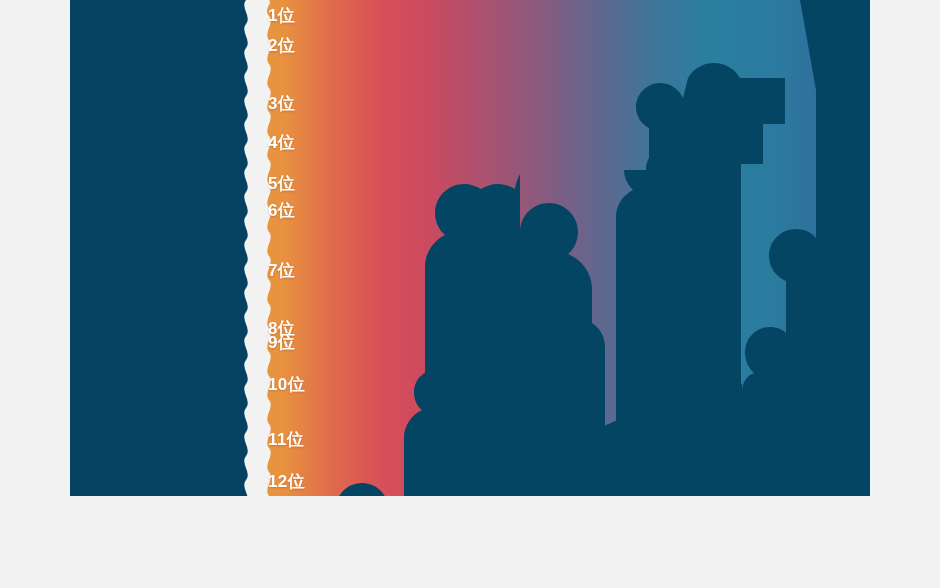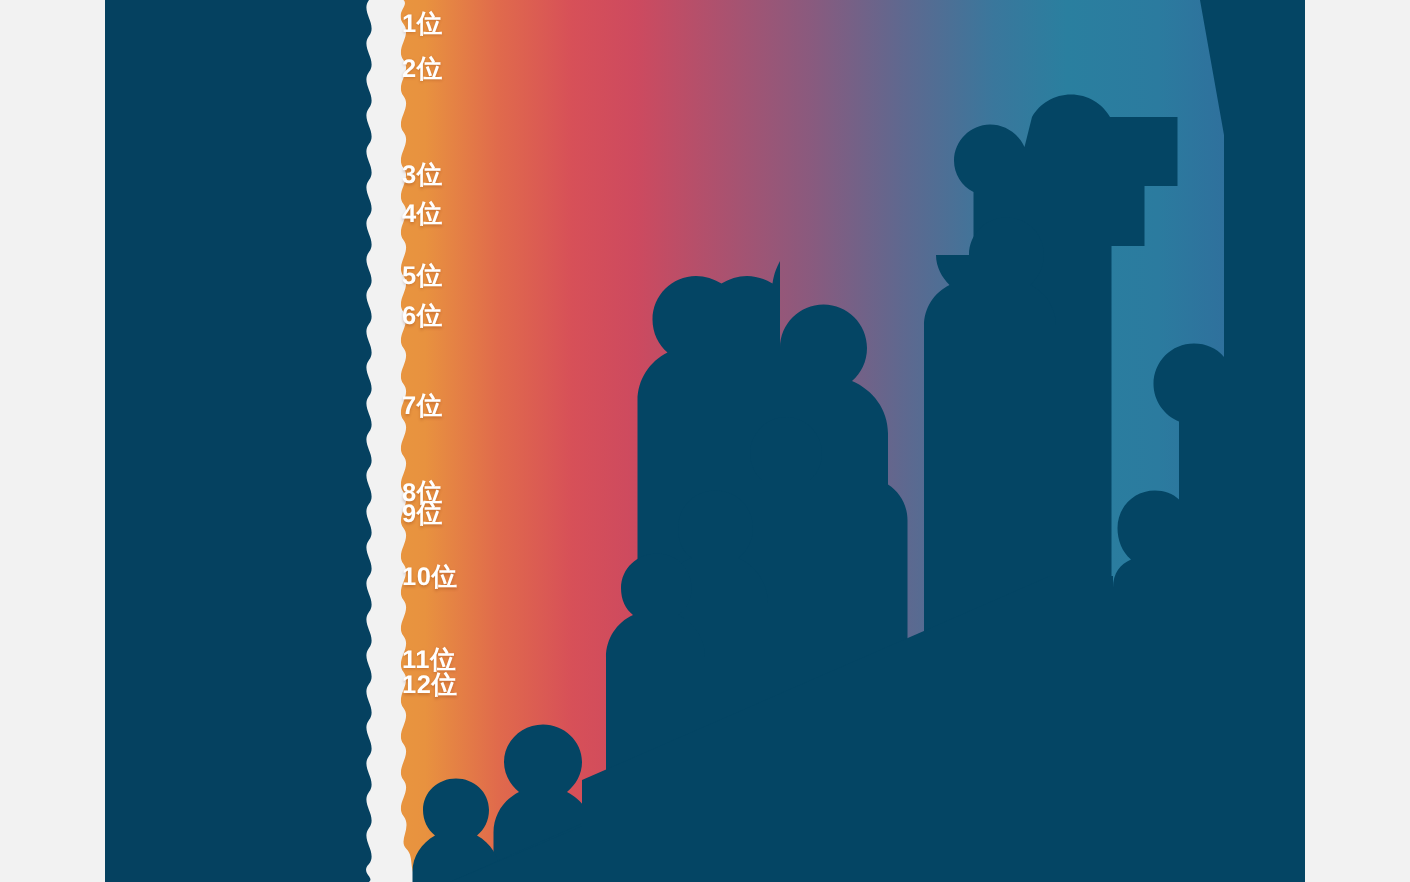--- a/index.html
+++ b/index.html
@@ -2,21 +2,21 @@
 <html><head>
 <meta charset="utf-8">
 <style>
   html,body{margin:0;padding:0;}
   body{
     width:940px;height:588px;
     background:#f2f2f2;
     font-family:"Liberation Sans","DejaVu Sans",sans-serif;
     overflow:hidden;
   }
-  #stage{position:relative;width:940px;height:588px;overflow:hidden;background:#f2f2f2;}
+  #stage{position:relative;width:940px;height:496px;overflow:hidden;background:#f2f2f2;}
 
   
   .crowd{position:absolute;left:0;top:0;width:940px;height:588px;}
 
   
   .labels{position:absolute;left:0;top:0;width:940px;height:588px;}
   .rank-label{
     position:absolute;
     left:268px;
     color:#ffffff;
@@ -242,25 +242,25 @@
                L742,392
                L742,588 Z"></path>
       <path d="M300,588 L560,478 L596,478 L596,588 Z"></path>
       <path d="M388,520 L700,384 L742,384 L742,588 L388,588 Z"></path>
     </g>
   </svg>
 
   <div class="labels">
     <div class="rank-label" style="top:7px">1位</div>
     <div class="rank-label" style="top:37px">2位</div>
-    <div class="rank-label" style="top:108px">3位</div>
+    <div class="rank-label" style="top:95px">3位</div>
     <div class="rank-label" style="top:134px">4位</div>
     <div class="rank-label" style="top:175px">5位</div>
     <div class="rank-label" style="top:202px">6位</div>
     <div class="rank-label" style="top:262px">7位</div>
     <div class="rank-label" style="top:320px">8位</div>
     <div class="rank-label" style="top:334px">9位</div>
     <div class="rank-label" style="top:376px">10位</div>
     <div class="rank-label" style="top:431px">11位</div>
-    <div class="rank-label" style="top:448px">12位</div>
+    <div class="rank-label" style="top:473px">12位</div>
   </div>
 
 </div>
 
 </body></html>

